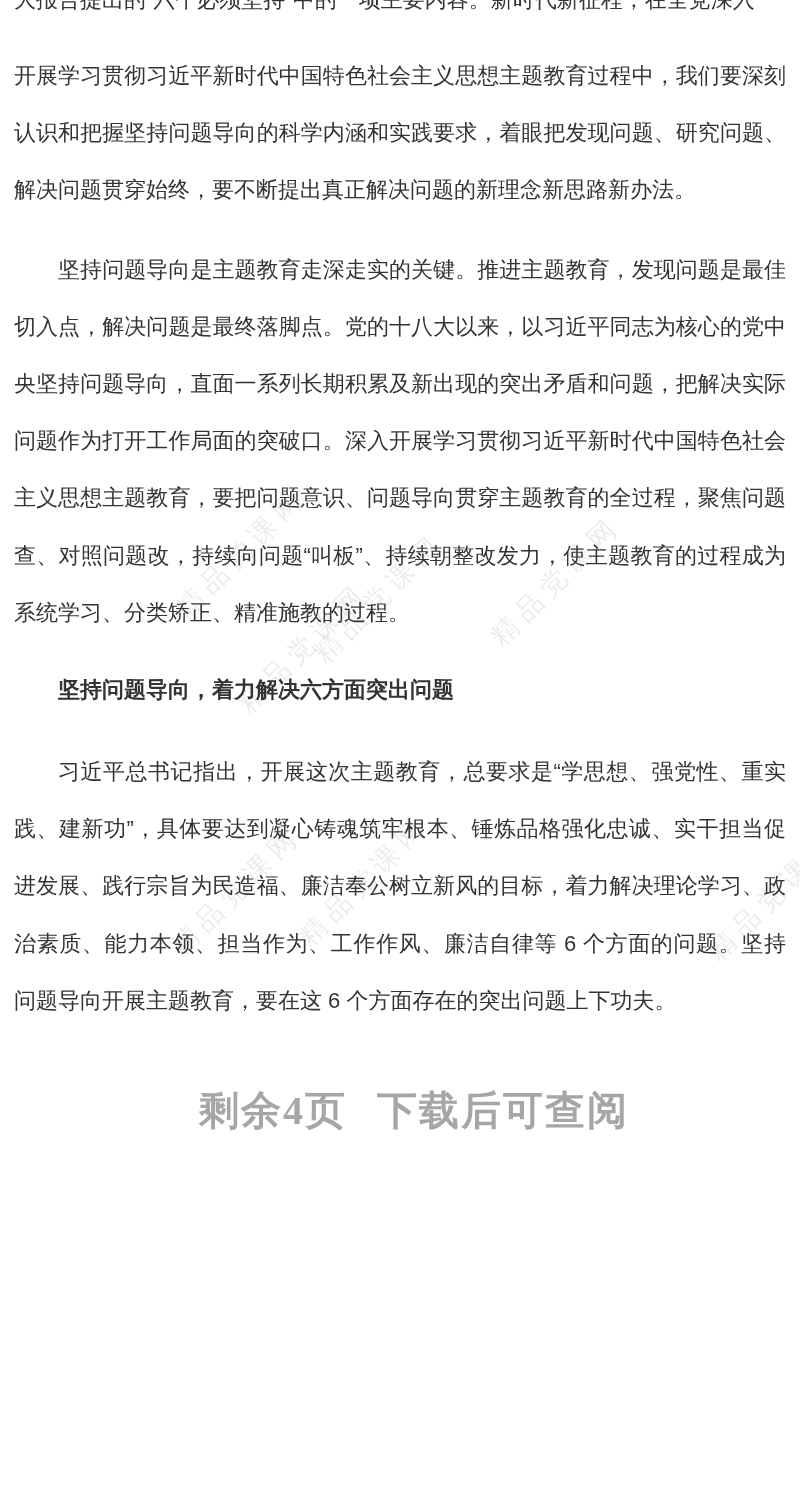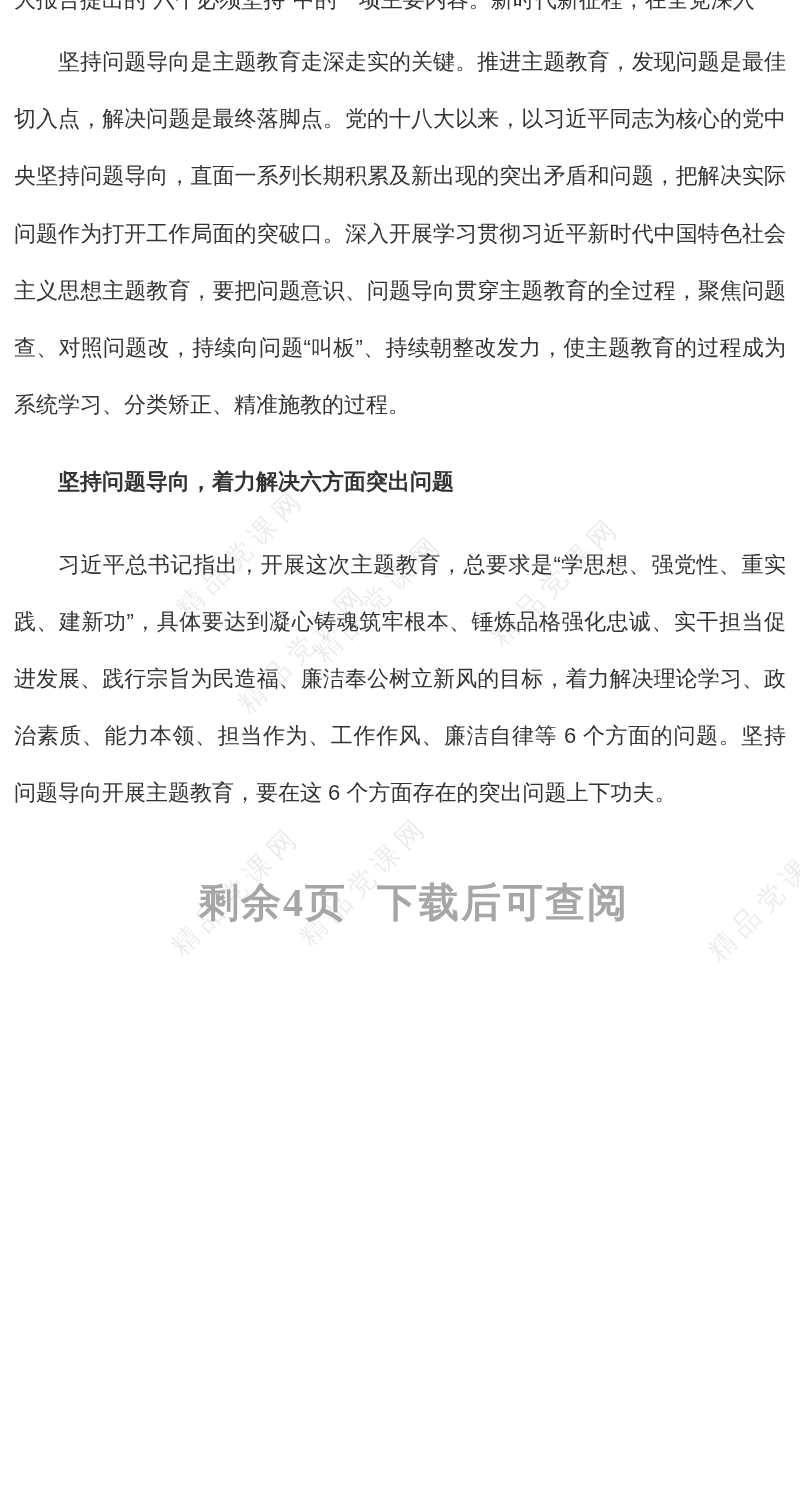--- a/index.html
+++ b/index.html
@@ -76,20 +76,21 @@
       <span class="wm" style="left: 230px; top: 695px;">精品党课网</span>
       <span class="wm" style="left: 306px; top: 645px;">精品党课网</span>
       <span class="wm" style="left: 163px; top: 938px;">精品党课网</span>
       <span class="wm" style="left: 291px; top: 928px;">精品党课网</span>
       <span class="wm" style="left: 700px; top: 943px;">精品党课网</span>
     </div>
 
   <div id="content">
     <span class="cutline">大报告提出的“六个必须坚持”中的一项主要内容。新时代新征程，在全党深入</span>
     <div id="blocks">
+        <div class="block b0">开展学习贯彻习近平新时代中国特色社会主义思想主题教育过程中，我们要深刻认识和把握坚持问题导向的科学内涵和实践要求，着眼把发现问题、研究问题、解决问题贯穿始终，要不断提出真正解决问题的新理念新思路新办法。</div>
         <div class="block b1 indent">坚持问题导向是主题教育走深走实的关键。推进主题教育，发现问题是最佳切入点，解决问题是最终落脚点。党的十八大以来，以习近平同志为核心的党中央坚持问题导向，直面一系列长期积累及新出现的突出矛盾和问题，把解决实际问题作为打开工作局面的突破口。深入开展学习贯彻习近平新时代中国特色社会主义思想主题教育，要把问题意识、问题导向贯穿主题教育的全过程，聚焦问题查、对照问题改，持续向问题“叫板”、持续朝整改发力，使主题教育的过程成为系统学习、分类矫正、精准施教的过程。</div>
         <div class="block b2 indent heading">坚持问题导向，着力解决六方面突出问题</div>
         <div class="block b3 indent">习近平总书记指出，开展这次主题教育，总要求是“学思想、强党性、重实践、建新功”，具体要达到凝心铸魂筑牢根本、锤炼品格强化忠诚、实干担当促进发展、践行宗旨为民造福、廉洁奉公树立新风的目标，着力解决理论学习、政治素质、能力本领、担当作为、工作作风、廉洁自律等 6 个方面的问题。坚持问题导向开展主题教育，要在这 6 个方面存在的突出问题上下功夫。</div>
       </div>
   </div>
 
   <div id="footer">
     <span class="pages">剩余4页</span><span class="note">下载后可查阅</span>
   </div>
 

